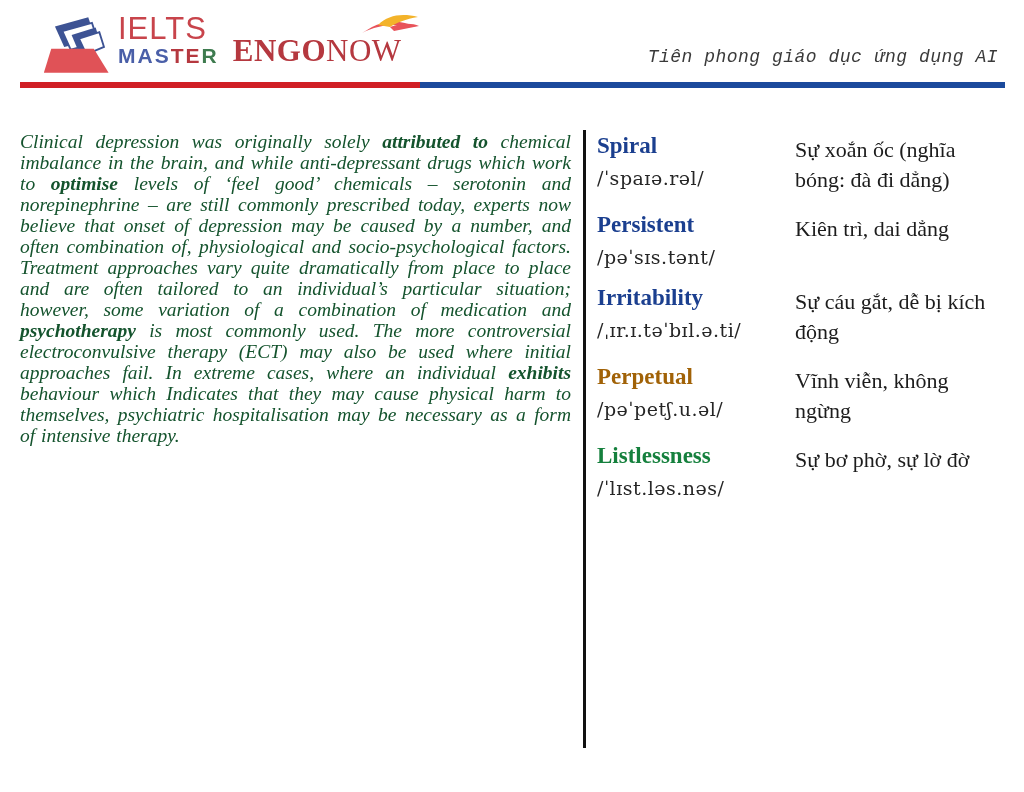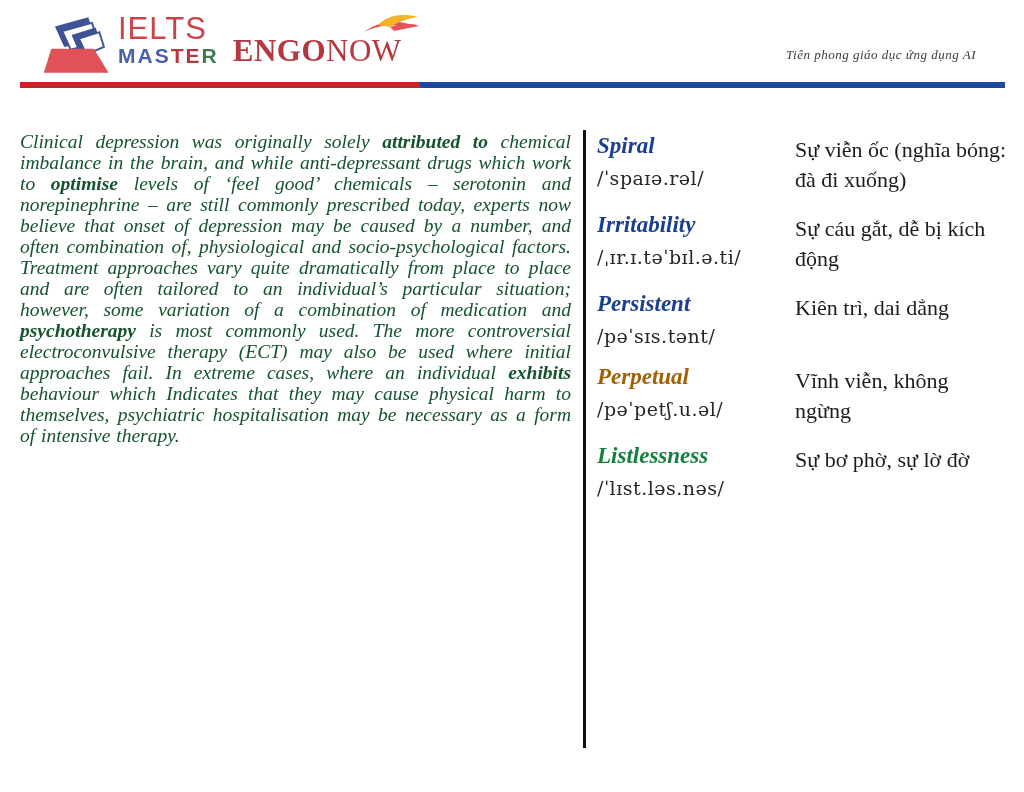--- a/index.html
+++ b/index.html
@@ -16,23 +16,23 @@
   .logo-group { position: absolute; left: 42px; top: 13px; display: flex; align-items: flex-start; }
   .book-icon { width: 74px; height: 62px; margin-top: 2px; }
   .ielts-master { margin-left: 2px; line-height: 1; font-family: "Liberation Sans", sans-serif; }
   .ielts-word { font-size: 31px; font-weight: 400; color: #c8444b; letter-spacing: 1px; display: block; }
   .master-word { font-size: 21px; font-weight: 800; letter-spacing: 2px; display: block; margin-top: 1px; }
   .engonow { display: flex; align-items: center; margin-left: 14px; margin-top: 20px; position: relative; }
   .engonow-text { font-size: 31px; color: #b5383f; letter-spacing: 0.5px; }
   .engonow-text .engo { font-weight: 700; }
   .bird-icon { position: absolute; right: -18px; top: -22px; width: 60px; height: 30px; }
   .tagline {
-    position: absolute; right: 48px; top: 47px;
-    font-family: Liberation Serif, serif;
-    font-style: italic; font-size: 13px; color: #3a3a3a; letter-spacing: 0.5px;
+    position: absolute; right: 26px; top: 47px;
+    font-family: Liberation Mono, monospace;
+    font-style: italic; font-size: 18px; color: #3a3a3a; letter-spacing: 0.5px;
   }
   .header-rule { position: absolute; top: 82px; left: 20px; right: 19px; height: 6px; display: flex; }
   .rule-left  { width: 400px; height: 100%; }
   .rule-right { flex: 1; height: 100%; }
 
   
   .reading-paragraph {
     position: absolute; left: 20px; top: 131px; width: 551px;
     font-size: 19.5px; line-height: 21px; text-align: justify;
     color: #14532d; word-spacing: 1px; font-style: italic;
@@ -40,21 +40,21 @@
   .reading-paragraph b { font-weight: 700; }
 
   .vertical-divider {
     position: absolute; left: 583px; top: 130px; width: 3px; height: 618px;
     background: #111111;
   }
 
   .vocab-list { position: absolute; left: 597px; top: 133px; width: 410px; }
   .vocab-entry { display: grid; grid-template-columns: 198px 1fr; margin-bottom: 17px; }
   .vocab-word {
-    font-size: 23px; font-weight: 700; font-style: italic;
+    font-size: 23px; font-weight: 700; 
   }
   .vocab-ipa {
     font-size: 21px; color: #262626; margin-top: 8px; letter-spacing: 0.5px;
     font-family: "DejaVu Serif", serif; font-size: 19px;
   }
   .vocab-meaning {
     font-size: 22px; line-height: 30px; color: #1c1c1c; padding-top: 2px;
   }
 </style>
 </head>
@@ -97,35 +97,35 @@
 <p class="reading-paragraph"><span>Clinical depression was originally solely </span><b>attributed to</b><span> chemical imbalance in the brain, and while anti-depressant drugs which work to </span><b>optimise</b><span> levels of ‘feel good’ chemicals – serotonin and norepinephrine – are still commonly prescribed today, experts now believe that onset of depression may be caused by a number, and often combination of, physiological and socio-psychological factors. Treatment approaches vary quite dramatically from place to place and are often tailored to an individual’s particular situation; however, some variation of a combination of medication and </span><b>psychotherapy</b><span> is most commonly used. The more controversial electroconvulsive therapy (ECT) may also be used where initial approaches fail. In extreme cases, where an individual </span><b>exhibits</b><span> behaviour which Indicates that they may cause physical harm to themselves, psychiatric hospitalisation may be necessary as a form of intensive therapy.</span></p>
 
 <div class="vertical-divider"></div>
 
 <div class="vocab-list">
     <div class="vocab-entry">
       <div>
         <div class="vocab-word" style="color: rgb(27, 63, 143);">Spiral</div>
         <div class="vocab-ipa">/ˈspaɪə.rəl/</div>
       </div>
-      <div class="vocab-meaning">Sự viễn ốc (nghĩa bóng: đà đi xuống)</div>
+      <div class="vocab-meaning">Sự xoắn ốc (nghĩa bóng: đà đi dẳng)</div>
+    </div>
+    <div class="vocab-entry">
+      <div>
+        <div class="vocab-word" style="color: rgb(27, 63, 143);">Persistent</div>
+        <div class="vocab-ipa">/pəˈsɪs.tənt/</div>
+      </div>
+      <div class="vocab-meaning">Kiên trì, dai dẳng</div>
     </div>
     <div class="vocab-entry">
       <div>
         <div class="vocab-word" style="color: rgb(27, 63, 143);">Irritability</div>
         <div class="vocab-ipa">/ˌɪr.ɪ.təˈbɪl.ə.ti/</div>
       </div>
       <div class="vocab-meaning">Sự cáu gắt, dễ bị kích động</div>
-    </div>
-    <div class="vocab-entry">
-      <div>
-        <div class="vocab-word" style="color: rgb(27, 63, 143);">Persistent</div>
-        <div class="vocab-ipa">/pəˈsɪs.tənt/</div>
-      </div>
-      <div class="vocab-meaning">Kiên trì, dai dẳng</div>
     </div>
     <div class="vocab-entry">
       <div>
         <div class="vocab-word" style="color: #a16207;">Perpetual</div>
         <div class="vocab-ipa">/pəˈpetʃ.u.əl/</div>
       </div>
       <div class="vocab-meaning">Vĩnh viễn, không ngừng</div>
     </div>
     <div class="vocab-entry">
       <div>

